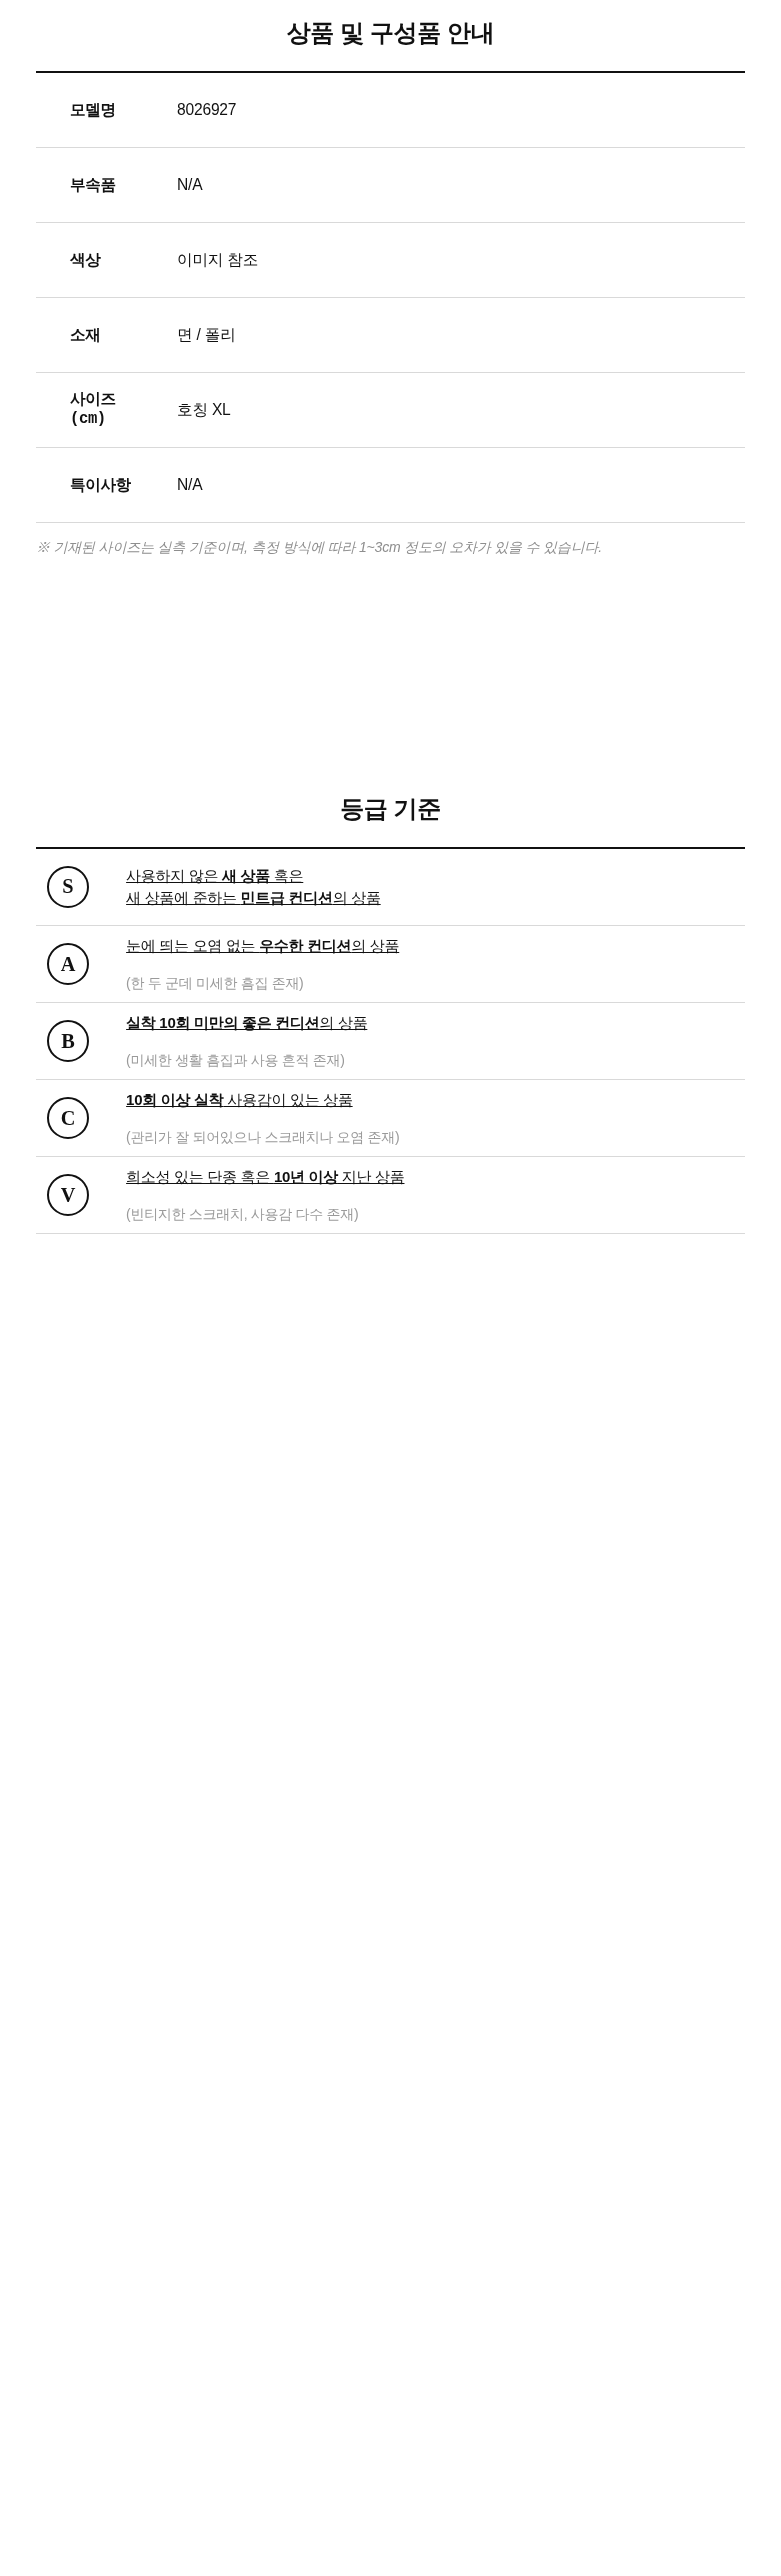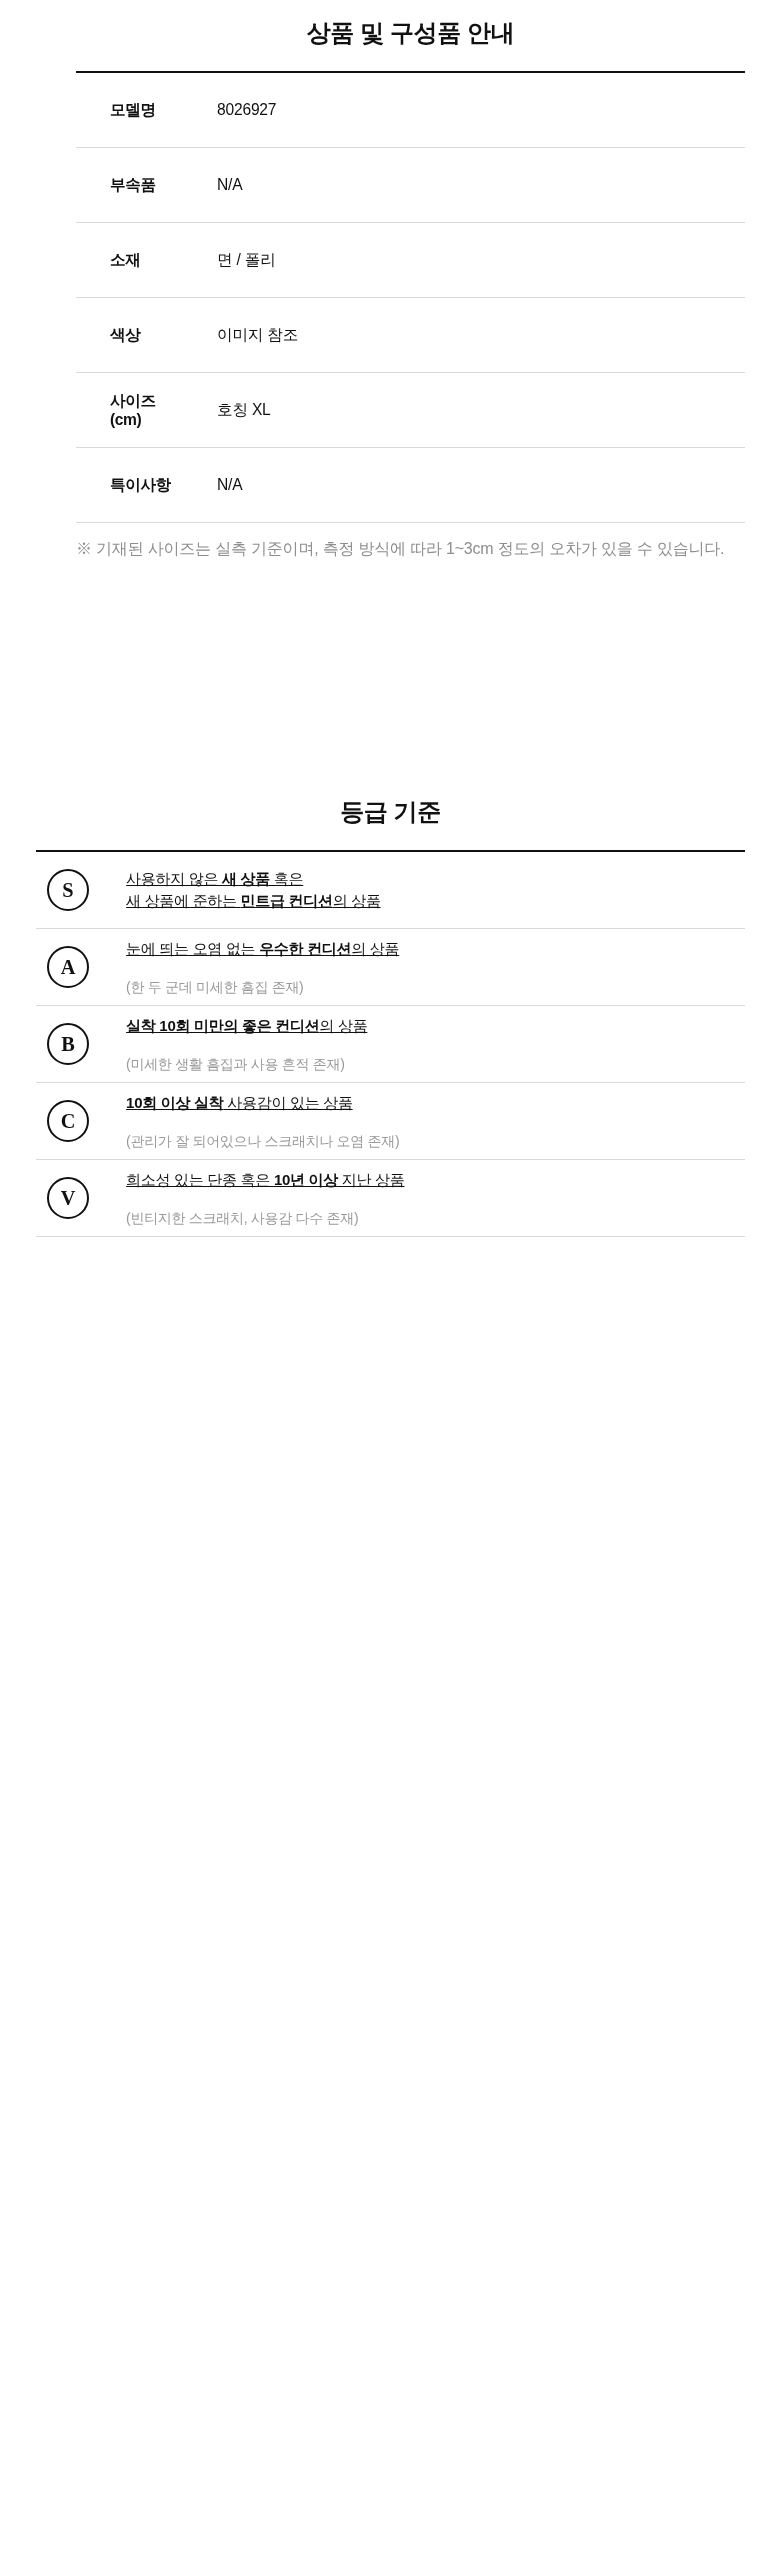--- a/index.html
+++ b/index.html
@@ -16,21 +16,20 @@
   }
   .page {
     width: 781px;
     position: relative;
   }
 
   
   .section-one {
     padding: 0 36px;
     box-sizing: border-box;
-    margin-left: 40px;
   }
   .main-title {
     text-align: center;
     font-size: 24px;
     font-weight: bold;
     letter-spacing: -0.4px;
     padding-top: 17px;
     padding-bottom: 22px;
     color: #111111;
   }
@@ -85,28 +84,30 @@
     align-items: center;
     justify-content: center;
     font-size: 23.4px;
     font-weight: bold;
     font-family: "Liberation Serif", serif;
     color: #111111;
     box-sizing: border-box;
   }
   .th-two-line {
     line-height: 1.25;
+    font-family: Liberation Mono, monospace;
   }
 
   .note {
-    font-size: 16px;
+    font-size: 14px;
     color: #8e8e8e;
     line-height: 1.55;
     padding-top: 14px;
     letter-spacing: -0.2px;
+    font-style: italic;
   }
 
   
   .spacer {
     height: 234px;
   }
 
   
   .section-two {
     padding: 0 36px;
@@ -186,26 +187,26 @@
       <tbody>
         <tr class="row-std">
           <th>모델명</th>
           <td>8026927</td>
         </tr>
         <tr class="row-std">
           <th>부속품</th>
           <td>N/A</td>
         </tr>
         <tr class="row-std">
+          <th>색상</th>
+          <td>이미지 참조</td>
+        </tr>
+        <tr class="row-std">
           <th>소재</th>
           <td>면 / 폴리</td>
-        </tr>
-        <tr class="row-std">
-          <th>색상</th>
-          <td>이미지 참조</td>
         </tr>
         <tr class="row-std">
           <th class="th-two-line">
             <div>사이즈</div>
             <div>(cm)</div>
           </th>
           <td>호칭 XL</td>
         </tr>
         <tr class="row-std">
           <th>특이사항</th>

